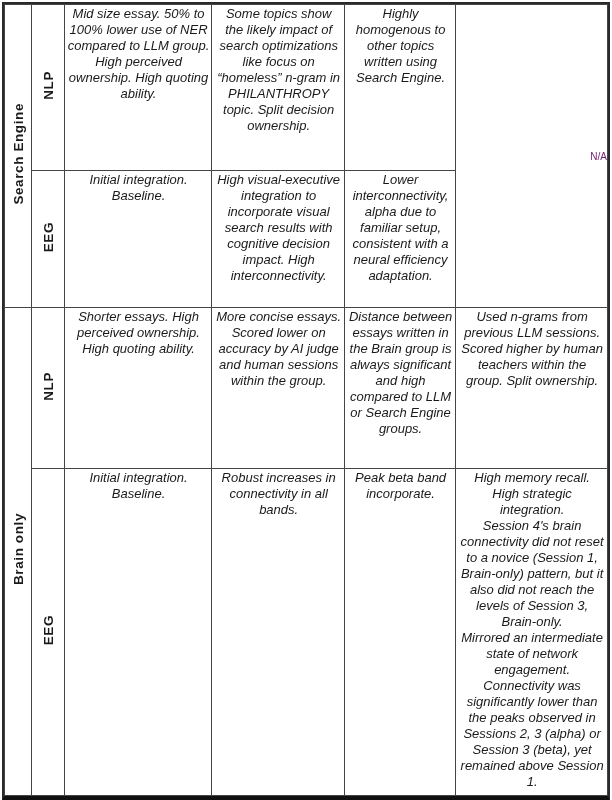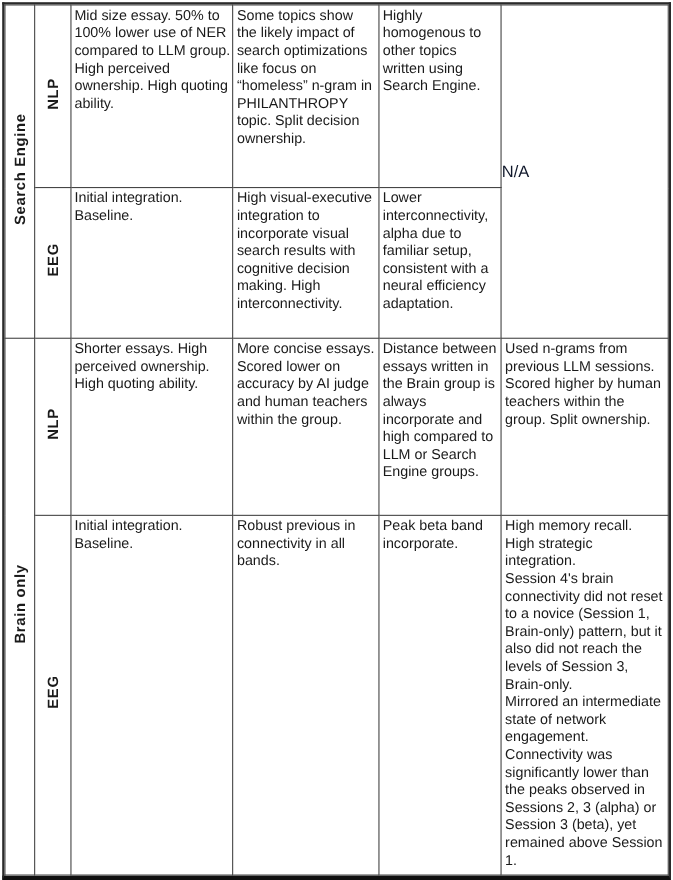--- a/index.html
+++ b/index.html
@@ -32,47 +32,48 @@
   table.results col.c-3     { width: 110px; }
   table.results col.c-4     { width: 150px; }
 
   td, th {
     border: 1.5px solid #454545;
     padding: 0;
     background: #ffffff;
   }
   td.body {
     vertical-align: top;
-    text-align: left;
+    text-align: center;
     font-size: 13px;
     line-height: 16px;
     padding: 1px 2px 2px 3px;
     white-space: pre-line;
     overflow: hidden;
+    font-style: italic;
   }
   th.vhead {
     text-align: center;
     vertical-align: middle;
     font-weight: bold;
   }
   .vtext {
     display: inline-block;
     writing-mode: vertical-rl;
     transform: rotate(180deg);
     font-size: 13.5px;
     font-weight: bold;
     letter-spacing: 0.6px;
     white-space: nowrap;
     color: #1a1a1a;
   }
   td.na {
-    text-align: left;
+    text-align: right;
     vertical-align: middle;
-    font-size: 15px;
-    color: #0f172a;
+    font-size: 10px;
+    color: #701a75;
   }
   tr.row-1 { height: 166px; }
   tr.row-2 { height: 137px; }
   tr.row-3 { height: 161px; }
   tr.row-4 { height: 327px; }
 </style>
 </head>
 <body>
 
 <div class="sheet">
@@ -96,41 +97,41 @@
         <td class="body">Mid size essay. 50% to 100% lower use of NER compared to LLM group. High perceived ownership. High quoting ability.</td>
         <td class="body">Some topics show the likely impact of search optimizations like focus on “homeless” n-gram in PHILANTHROPY topic. Split decision ownership.</td>
         <td class="body">Highly homogenous to other topics written using Search Engine.</td>
         <td class="na" rowspan="2">N/A</td>
       </tr>
       <tr class="row-2">
         <th class="vhead">
           <span class="vtext">EEG</span>
         </th>
         <td class="body">Initial integration. Baseline.</td>
-        <td class="body">High visual-executive integration to incorporate visual search results with cognitive decision making. High interconnectivity.</td>
+        <td class="body">High visual-executive integration to incorporate visual search results with cognitive decision impact. High interconnectivity.</td>
         <td class="body">Lower interconnectivity, alpha due to familiar setup, consistent with a neural efficiency adaptation.</td>
       </tr>
       <tr class="row-3">
         <th class="vhead" rowspan="2">
           <span class="vtext">Brain only</span>
         </th>
         <th class="vhead">
           <span class="vtext">NLP</span>
         </th>
         <td class="body">Shorter essays. High perceived ownership. High quoting ability.</td>
-        <td class="body">More concise essays. Scored lower on accuracy by AI judge and human teachers within the group.</td>
-        <td class="body">Distance between essays written in the Brain group is always incorporate and high compared to LLM or Search Engine groups.</td>
+        <td class="body">More concise essays. Scored lower on accuracy by AI judge and human sessions within the group.</td>
+        <td class="body">Distance between essays written in the Brain group is always significant and high compared to LLM or Search Engine groups.</td>
         <td class="body">Used n-grams from previous LLM sessions. Scored higher by human teachers within the group. Split ownership.</td>
       </tr>
       <tr class="row-4">
         <th class="vhead">
           <span class="vtext">EEG</span>
         </th>
         <td class="body">Initial integration. Baseline.</td>
-        <td class="body">Robust previous in connectivity in all bands.</td>
+        <td class="body">Robust increases in connectivity in all bands.</td>
         <td class="body">Peak beta band incorporate.</td>
         <td class="body">High memory recall.
 High strategic integration.
 Session 4's brain connectivity did not reset to a novice (Session 1, Brain-only) pattern, but it also did not reach the levels of Session 3, Brain-only.
 Mirrored an intermediate state of network engagement.
 Connectivity was significantly lower than the peaks observed in Sessions 2, 3 (alpha) or Session 3 (beta), yet remained above Session 1.</td>
       </tr>
     </tbody>
   </table>
 </div>

